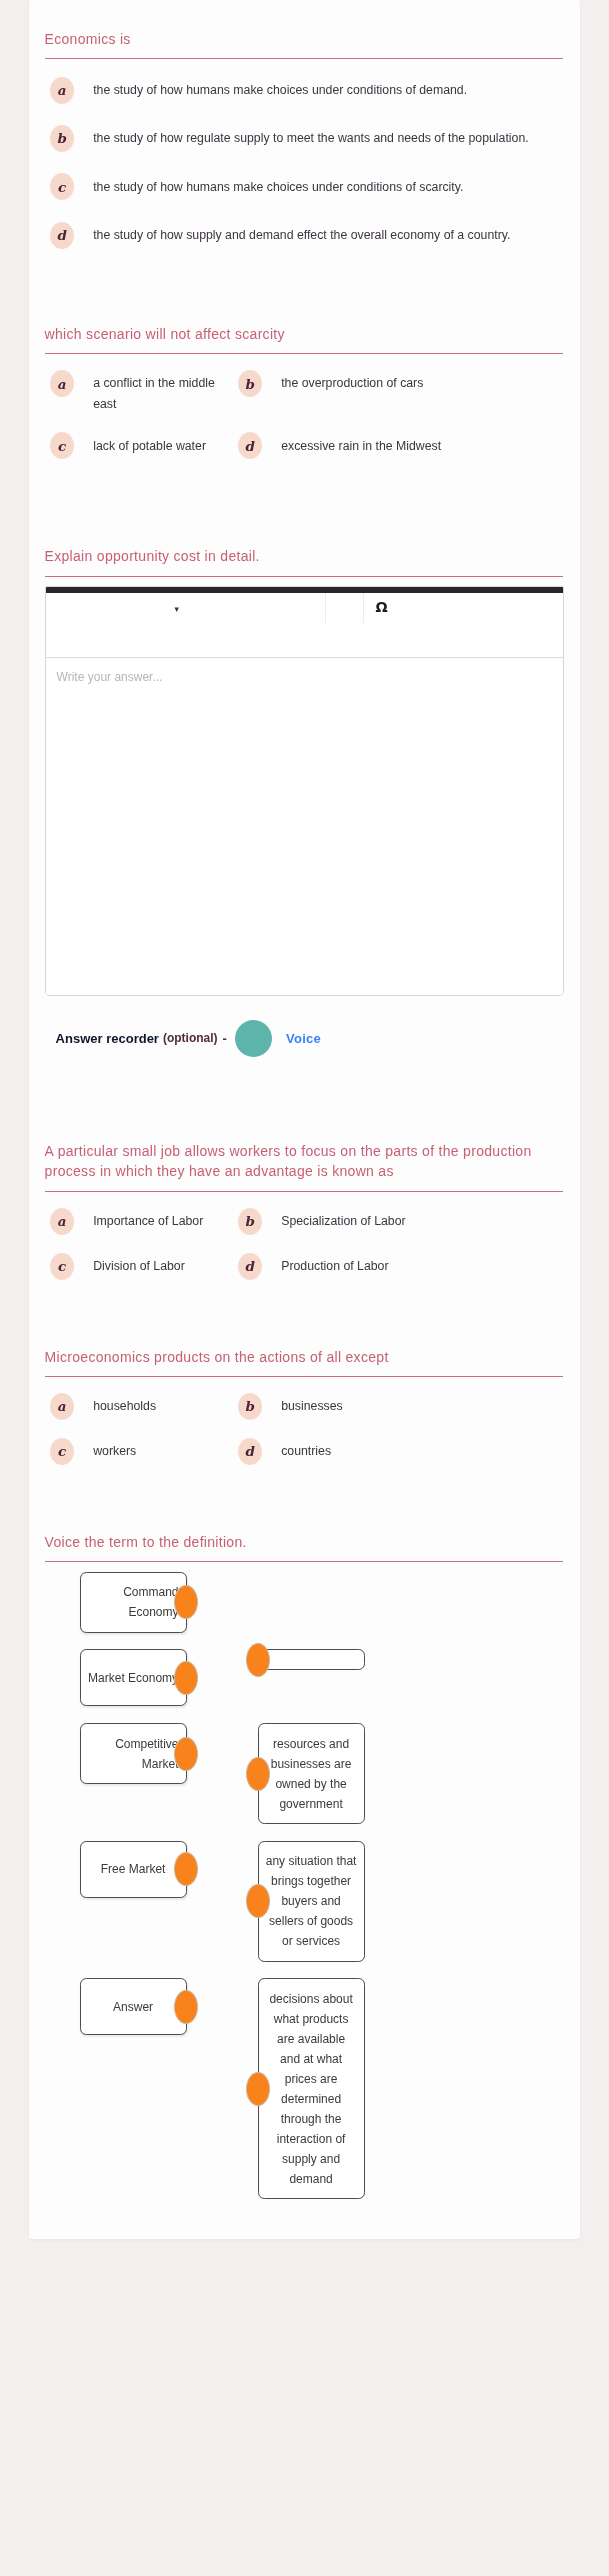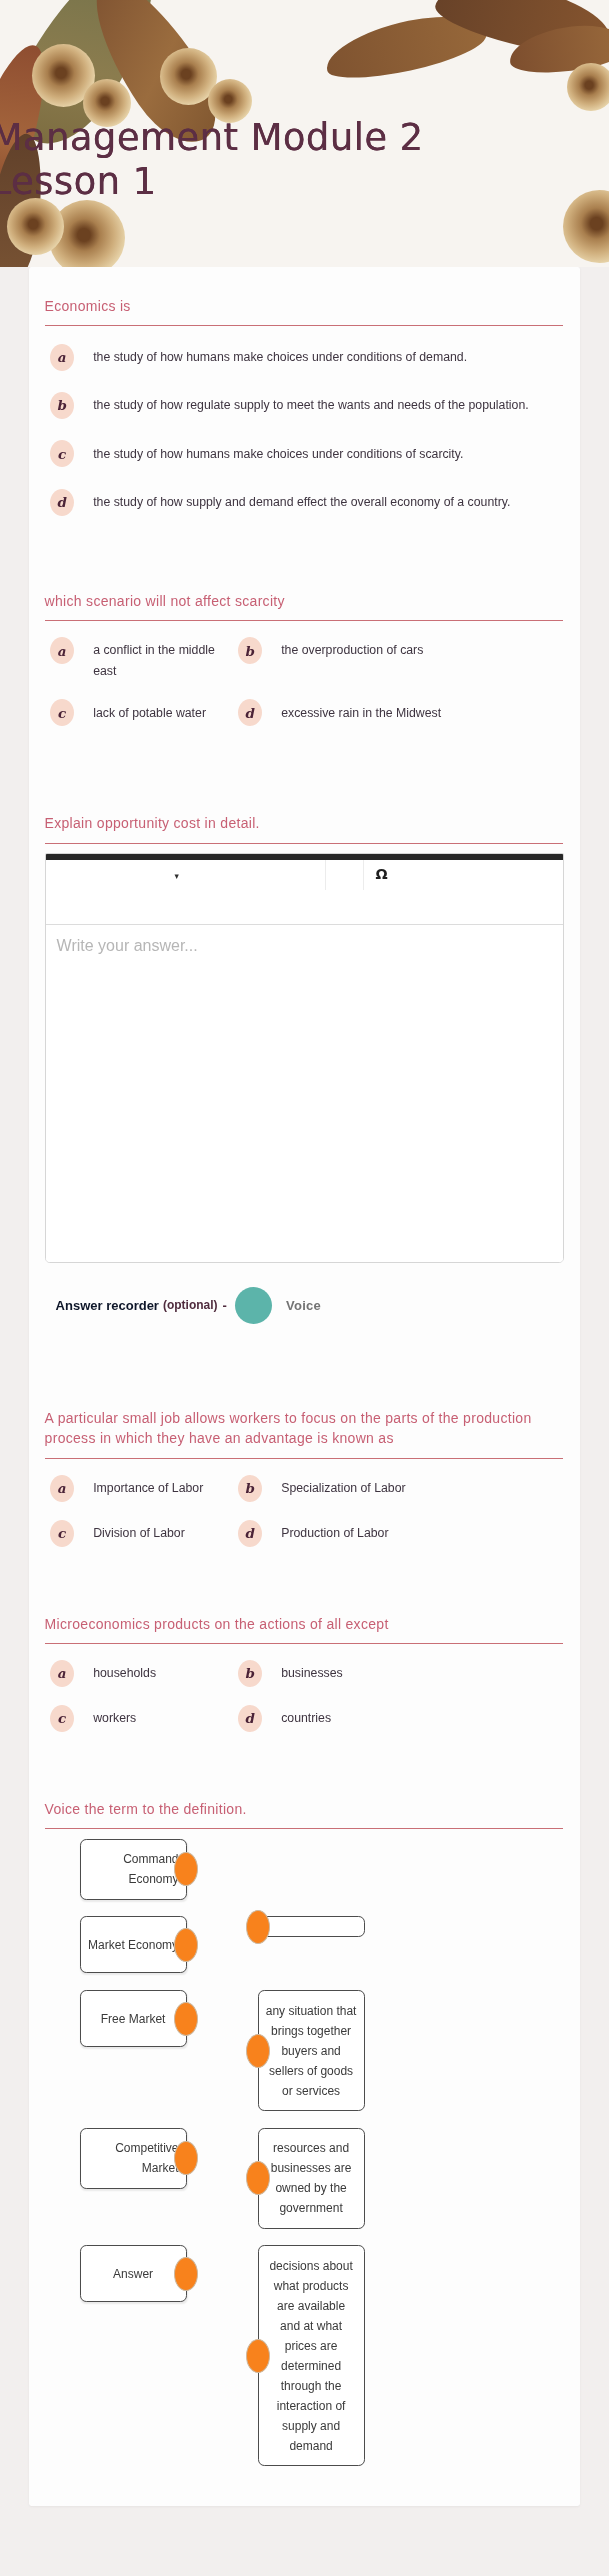--- a/index.html
+++ b/index.html
@@ -70,68 +70,50 @@
             background:#fff; overflow:hidden; }
   .editor-topbar { height:5.6px; background:#272727; }
   .toolbar { position:relative; height:65px; border-bottom:0.8px solid #dcdcdc; background:#fff; }
   .tb-caret { position:absolute; left:129px; top:11px; font-size:8.7px; color:#2f2f2f; cursor:pointer; }
   .tb-sep { position:absolute; top:0; width:0.8px; height:30px; background:#ececec; }
   .tb-sep.s1 { left:279px; } .tb-sep.s2 { left:317px; }
   .tb-omega { position:absolute; left:330px; top:6.3px; border:none; background:transparent;
               font-size:14.3px; font-weight:600; color:#1f1f1f; cursor:pointer;
               font-family:"DejaVu Sans", sans-serif; }
   .editor-body { position:relative; height:337px; background:#fff; cursor:text; }
-  .placeholder { position:absolute; left:11px; top:12.7px; font-size:16px; color:#b6b6b6; }
+  .placeholder { position:absolute; left:11px; top:12.7px; font-size:12px; color:#b6b6b6; }
 
   
   .recorder-row { margin-top:24px; padding-left:11px; display:flex; align-items:center; }
   .rec-label { font-size:13px; font-weight:700; color:#0f172a; }
   .rec-opt { font-size:12px; font-weight:700; color:#4f2b3d; margin-left:4px; }
   .rec-dash { font-size:13px; font-weight:700; color:#4f2b3d; margin-left:4.8px; }
   .voice-btn { width:37px; height:37px; border-radius:50%; background:#5cb4aa; border:none;
                margin:0 13.5px 0 8.7px; cursor:pointer; }
-  .voice-text { font-size:13px; font-weight:700; color:#737373; letter-spacing:0.3px; }
+  .voice-text { font-size:13px; font-weight:700; color:#3b82f6; letter-spacing:0.3px; }
 
   
   .match-list { margin-top:9.5px; }
   .match-row { display:flex; align-items:flex-start; padding-left:35px; margin-bottom:16.7px; }
   .match-row:last-child { margin-bottom:0; }
   .term-box, .def-box { position:relative; width:107px; border:1.1px solid #4c4c4c;
           border-radius:6.3px; background:#fff; text-align:center; padding:9.5px 7.1px;
           font-size:12px; line-height:20px; color:#3a3a3a; cursor:pointer; }
   .term-box { min-height:57px; display:flex; align-items:center; justify-content:center;
               box-shadow:0.8px 1.6px 1.6px rgba(0,0,0,0.08); margin-right:71px;text-align:right; }
   .handle { position:absolute; width:24px; height:34px; border-radius:50%;
             background:#f8821c; border:1.6px solid #cdb89f; top:50%;
             transform:translateY(-50%); cursor:grab; }
   .handle-r { right:-12.7px; } .handle-l { left:-12.7px; }
 </style>
 </head>
 <body>
 
 <div class="page">
 
-  <header class="hero">
-    <div class="leaf leaf1"></div>
-    <div class="leaf leaf2"></div>
-    <div class="leaf leaf3"></div>
-    <div class="leaf leaf4"></div>
-    <div class="leaf leaf5"></div>
-    <div class="leaf leaf6"></div>
-    <div class="leaf leaf7"></div>
-    <div class="burr b1"></div>
-    <div class="burr b2"></div>
-    <div class="burr b3"></div>
-    <div class="burr b4"></div>
-    <div class="burr b5"></div>
-    <div class="burr b6"></div>
-    <div class="burr b7"></div>
-    <div class="burr b8"></div>
-    <h1 class="hero-title">Management Module 2 Lesson 1</h1>
-  </header>
 
   <main class="card">
 
     <section id="q1">
       <h2 class="q-title">Economics is</h2>
       <hr class="q-rule">
       <div class="opts-col">
         <div class="opt">
           <span class="badge">a</span>
           <span class="opt-text">the study of how humans make choices under conditions of demand.</span>
@@ -261,37 +243,37 @@
             <span>Market Economy</span>
             <span class="handle handle-r"></span>
           </div>
           <div class="def-box">
             <span class="handle handle-l"></span>
           </div>
         </div>
 
         <div class="match-row">
           <div class="term-box">
+            <span>Competitive Market</span>
+            <span class="handle handle-r"></span>
+          </div>
+          <div class="def-box">
+            <span class="handle handle-l"></span>
+            <span>resources and businesses are owned by the government</span>
+          </div>
+        </div>
+
+        <div class="match-row">
+          <div class="term-box">
             <span>Free Market</span>
             <span class="handle handle-r"></span>
           </div>
           <div class="def-box">
             <span class="handle handle-l"></span>
             <span>any situation that brings together buyers and sellers of goods or services</span>
-          </div>
-        </div>
-
-        <div class="match-row">
-          <div class="term-box">
-            <span>Competitive Market</span>
-            <span class="handle handle-r"></span>
-          </div>
-          <div class="def-box">
-            <span class="handle handle-l"></span>
-            <span>resources and businesses are owned by the government</span>
           </div>
         </div>
 
         <div class="match-row">
           <div class="term-box">
             <span>Answer</span>
             <span class="handle handle-r"></span>
           </div>
           <div class="def-box">
             <span class="handle handle-l"></span>

